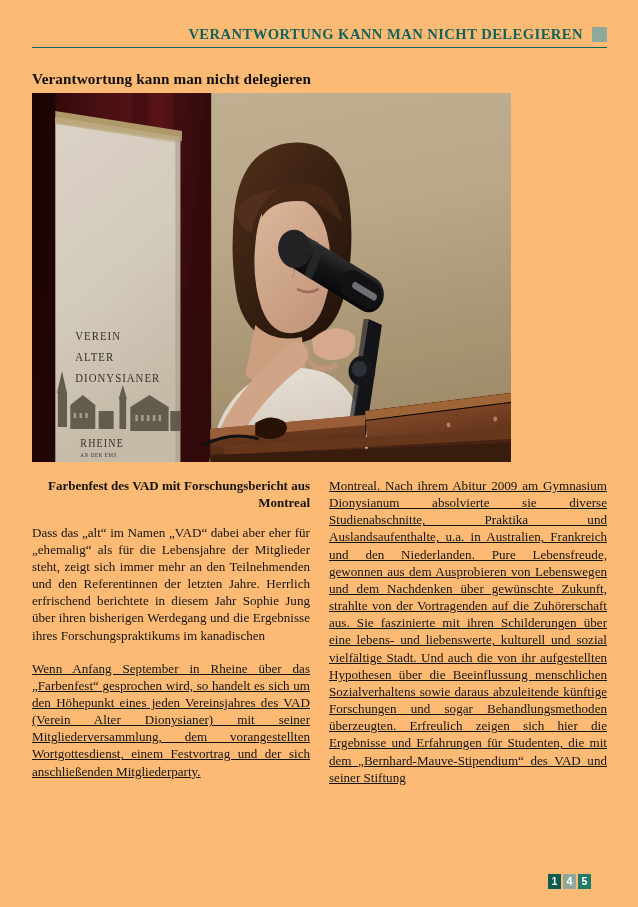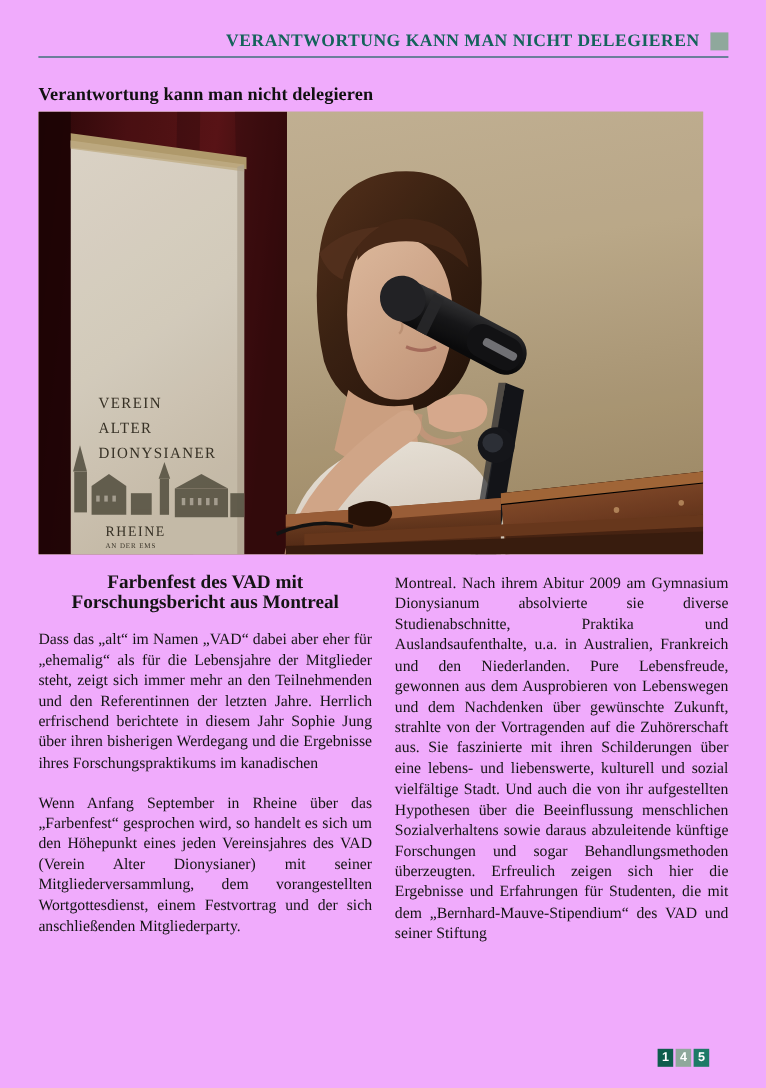--- a/index.html
+++ b/index.html
@@ -14,21 +14,21 @@
     font-family: "Liberation Serif", serif;
     color: #1a1a1a;
     overflow: hidden;
   }
 
   .page {
     position: absolute;
     left: 0; top: 0;
     width: 638px;
     height: 907px;
-    background: #f0abfc;
+    background: #fdba74;
   }
 
   
   .runhead {
     position: absolute;
     left: 32px;
     top: 22px;
     width: 575px;
     height: 24px;
     display: flex;
@@ -70,21 +70,21 @@
     font-weight: bold;
     color: #111111;
     letter-spacing: 0.1px;
   }
 
   
   .photo {
     position: absolute;
     left: 32px;
     top: 93px;
-    width: 554px;
+    width: 479px;
     height: 369px;
     overflow: hidden;
     background: #b9a88c;
   }
   .photo svg { display: block; width: 100%; height: 100%; }
 
   
   .col {
     position: absolute;
     top: 477px;
@@ -94,29 +94,29 @@
     text-align: justify;
     text-justify: inter-word;
     color: #141414;
     hyphens: manual;
   }
   .col-left  { left: 32px; }
   .col-right { left: 329px; }
 
   .subhead {
     font-weight: bold;
-    font-size: 16px;
+    font-size: 13px;
     line-height: 17.3px;
     margin: 0 0 12px 0;
-    text-align: center;
+    text-align: right;
   }
   .col p {
     margin: 0 0 16px 0;
   }
-  .col p:last-child { margin-bottom: 0; }
+  .col p:last-child { margin-bottom: 0; text-decoration: underline; }
 
   
   .folio {
     position: absolute;
     left: 548px;
     top: 874px;
     display: flex;
     gap: 2px;
   }
   .folio-digit {

